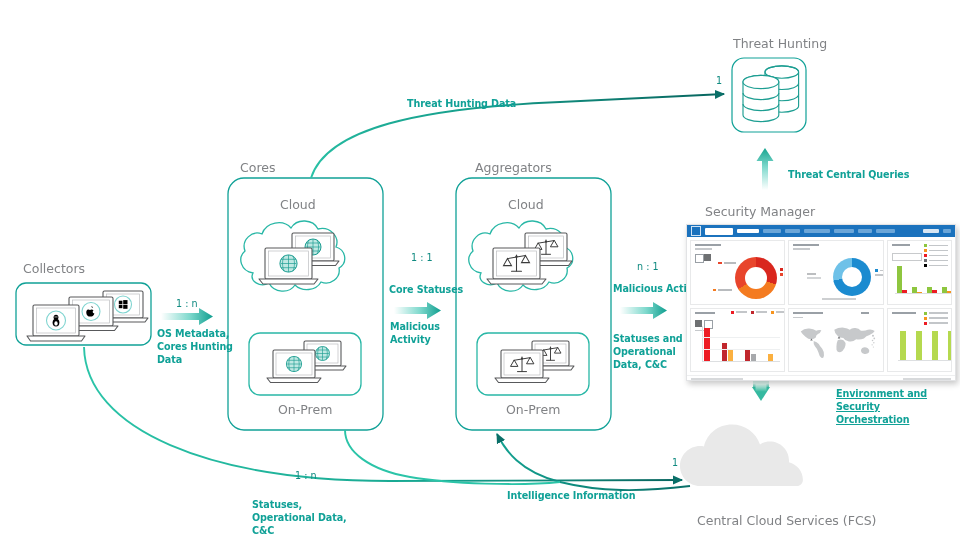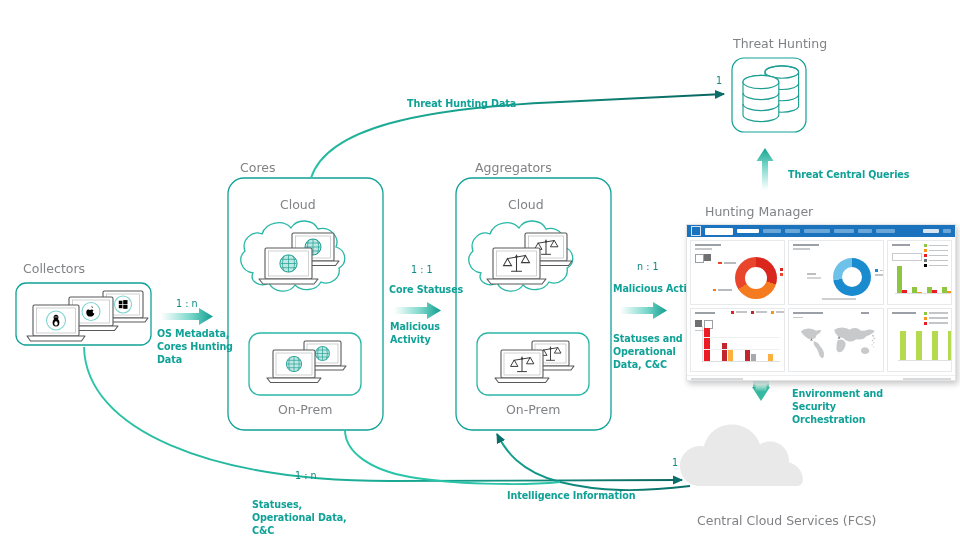--- a/index.html
+++ b/index.html
@@ -335,41 +335,41 @@
   <div class="lbl grp-title" style="left:240px;top:160px;">Cores</div>
   <div class="lbl grp-title" style="left:280px;top:197px;">Cloud</div>
   <div class="lbl grp-title" style="left:278px;top:402px;">On-Prem</div>
 
   <div class="lbl grp-title" style="left:475px;top:160px;">Aggregators</div>
   <div class="lbl grp-title" style="left:508px;top:197px;">Cloud</div>
   <div class="lbl grp-title" style="left:506px;top:402px;">On-Prem</div>
 
   <div class="lbl grp-title" style="left:733px;top:36px;">Threat Hunting</div>
 
-  <div class="lbl grp-title" style="left:705px;top:204px;">Hunting Manager</div>
+  <div class="lbl grp-title" style="left:705px;top:204px;">Security Manager</div>
 
   <div class="lbl grp-title" style="left:697px;top:513px;">Central Cloud Services (FCS)</div>
 
   <div class="lbl lbl-teal-num" style="left:176px;top:298px;">1 : n</div>
   <div class="lbl lbl-teal wrap" style="left:157px;top:328px;width:78px;">OS Metadata, Cores Hunting Data</div>
 
-  <div class="lbl lbl-teal-num" style="left:411px;top:264px;text-align:center;">1 : 1</div>
+  <div class="lbl lbl-teal-num" style="left:411px;top:252px;text-align:center;">1 : 1</div>
   <div class="lbl lbl-teal" style="left:389px;top:284px;">Core Statuses</div>
   <div class="lbl lbl-teal wrap" style="left:390px;top:321px;width:48px;">Malicious Activity</div>
 
   <div class="lbl lbl-teal-num" style="left:637px;top:261px;">n : 1</div>
   <div class="lbl lbl-teal" style="left:613px;top:283px;">Malicious Activity</div>
   <div class="lbl lbl-teal wrap" style="left:613px;top:333px;width:72px;">Statuses and Operational Data, C&amp;C</div>
 
   <div class="lbl lbl-teal-num" style="left:716px;top:75px;">1</div>
   <div class="lbl lbl-teal" style="left:407px;top:98px;">Threat Hunting Data</div>
 
   <div class="lbl lbl-teal" style="left:788px;top:169px;">Threat Central Queries</div>
 
-  <div class="lbl lbl-teal wrap" style="left:792px;top:388px;width:120px;">Environment and Security Orchestration</div>
+  <div class="lbl lbl-teal wrap" style="left:836px;top:388px;width:120px;text-decoration:underline;">Environment and Security Orchestration</div>
 
   <div class="lbl lbl-teal-num" style="left:295px;top:470px;">1 : n</div>
   <div class="lbl lbl-teal wrap" style="left:252px;top:499px;width:112px;">Statuses, Operational Data, C&amp;C</div>
 
   <div class="lbl lbl-teal-num" style="left:672px;top:457px;">1</div>
   <div class="lbl lbl-teal" style="left:507px;top:490px;">Intelligence Information</div>
 
   <div class="cm">
     <div class="cm-bar">
       <div class="cm-logo"></div>

